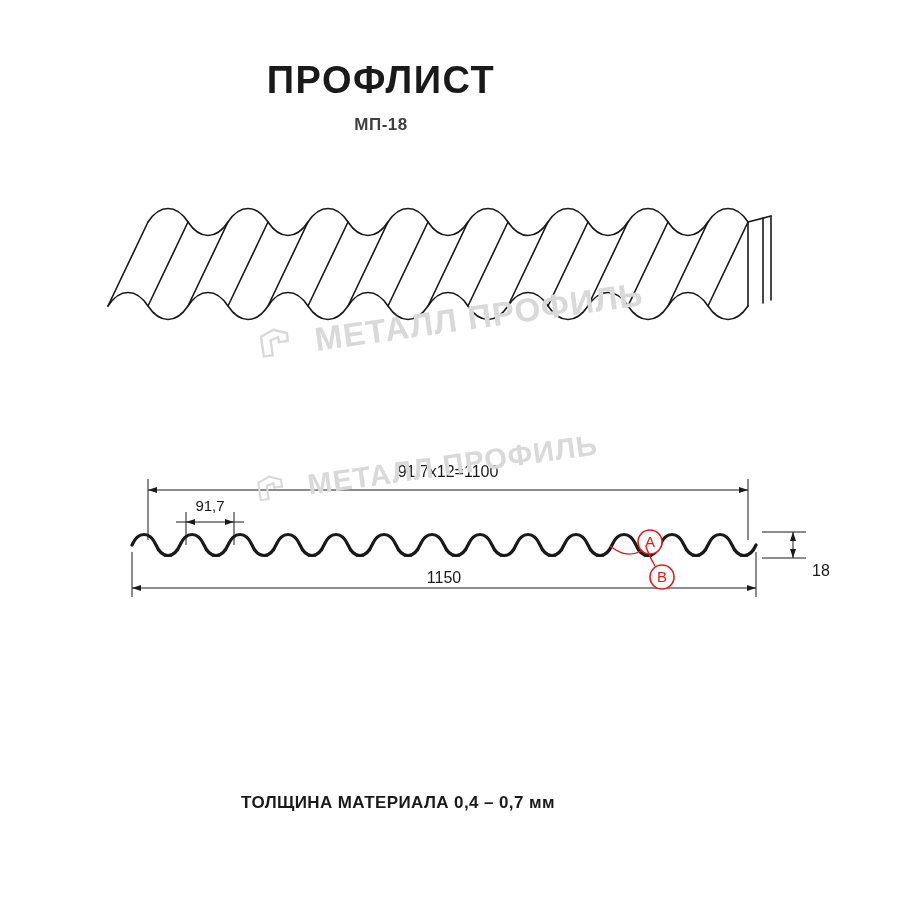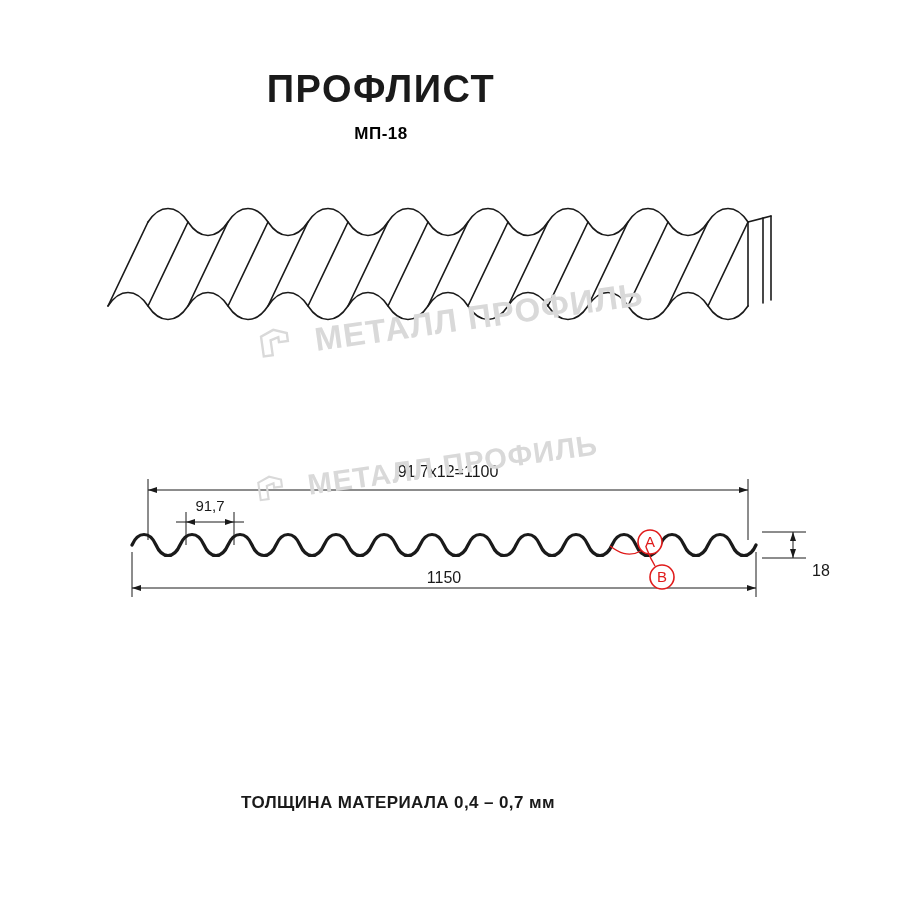--- a/index.html
+++ b/index.html
@@ -18,37 +18,37 @@
   .sheet {
     position: absolute;
     left: 0; top: 0;
     width: 900px;
     height: 900px;
   }
   
   .title-block {
     position: absolute;
     left: 0;
-    top: 70px;
+    top: 61px;
     width: 762px;
     text-align: center;
   }
   .product-title {
     font-size: 38px;
     font-weight: bold;
     letter-spacing: 1.5px;
     color: #1a1a1a;
     line-height: 1.05;
   }
   .product-model {
     margin-top: 14px;
     font-size: 17px;
     font-weight: bold;
     letter-spacing: 0.5px;
-    color: #000000;
+    color: #404040;
   }
   
   .footer-note {
     position: absolute;
     left: 0;
     top: 793px;
     width: 796px;
     text-align: center;
     font-size: 17px;
     font-weight: bold;

